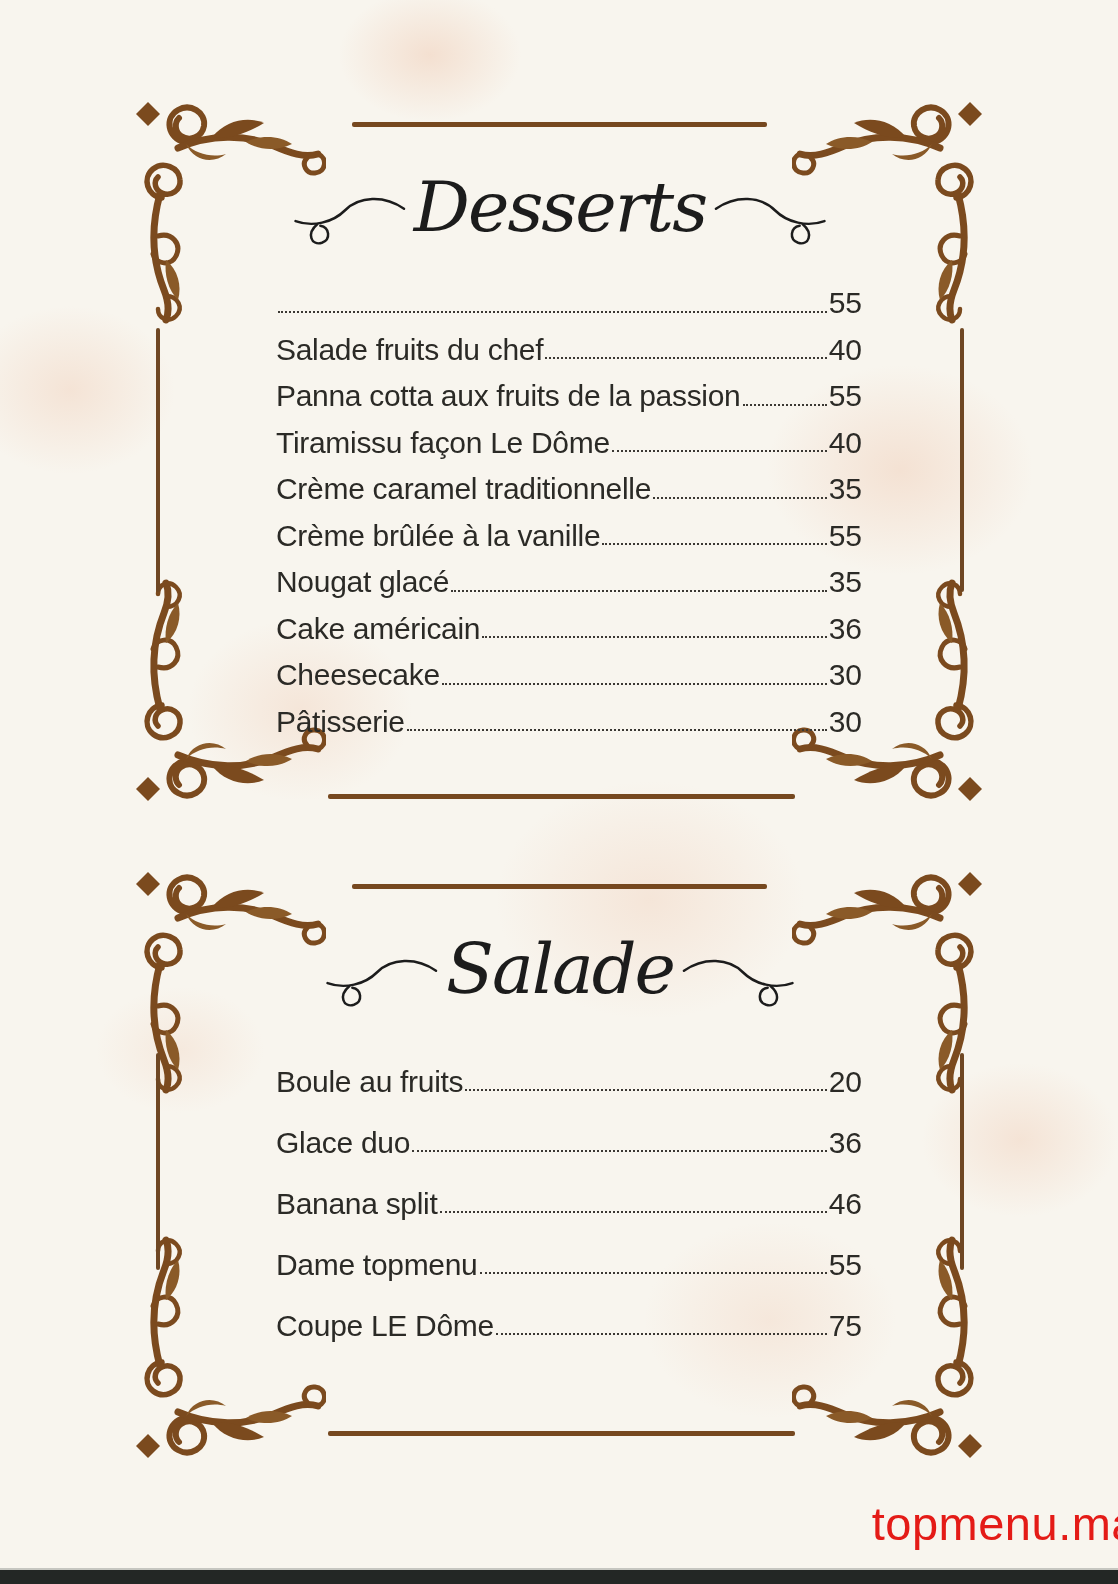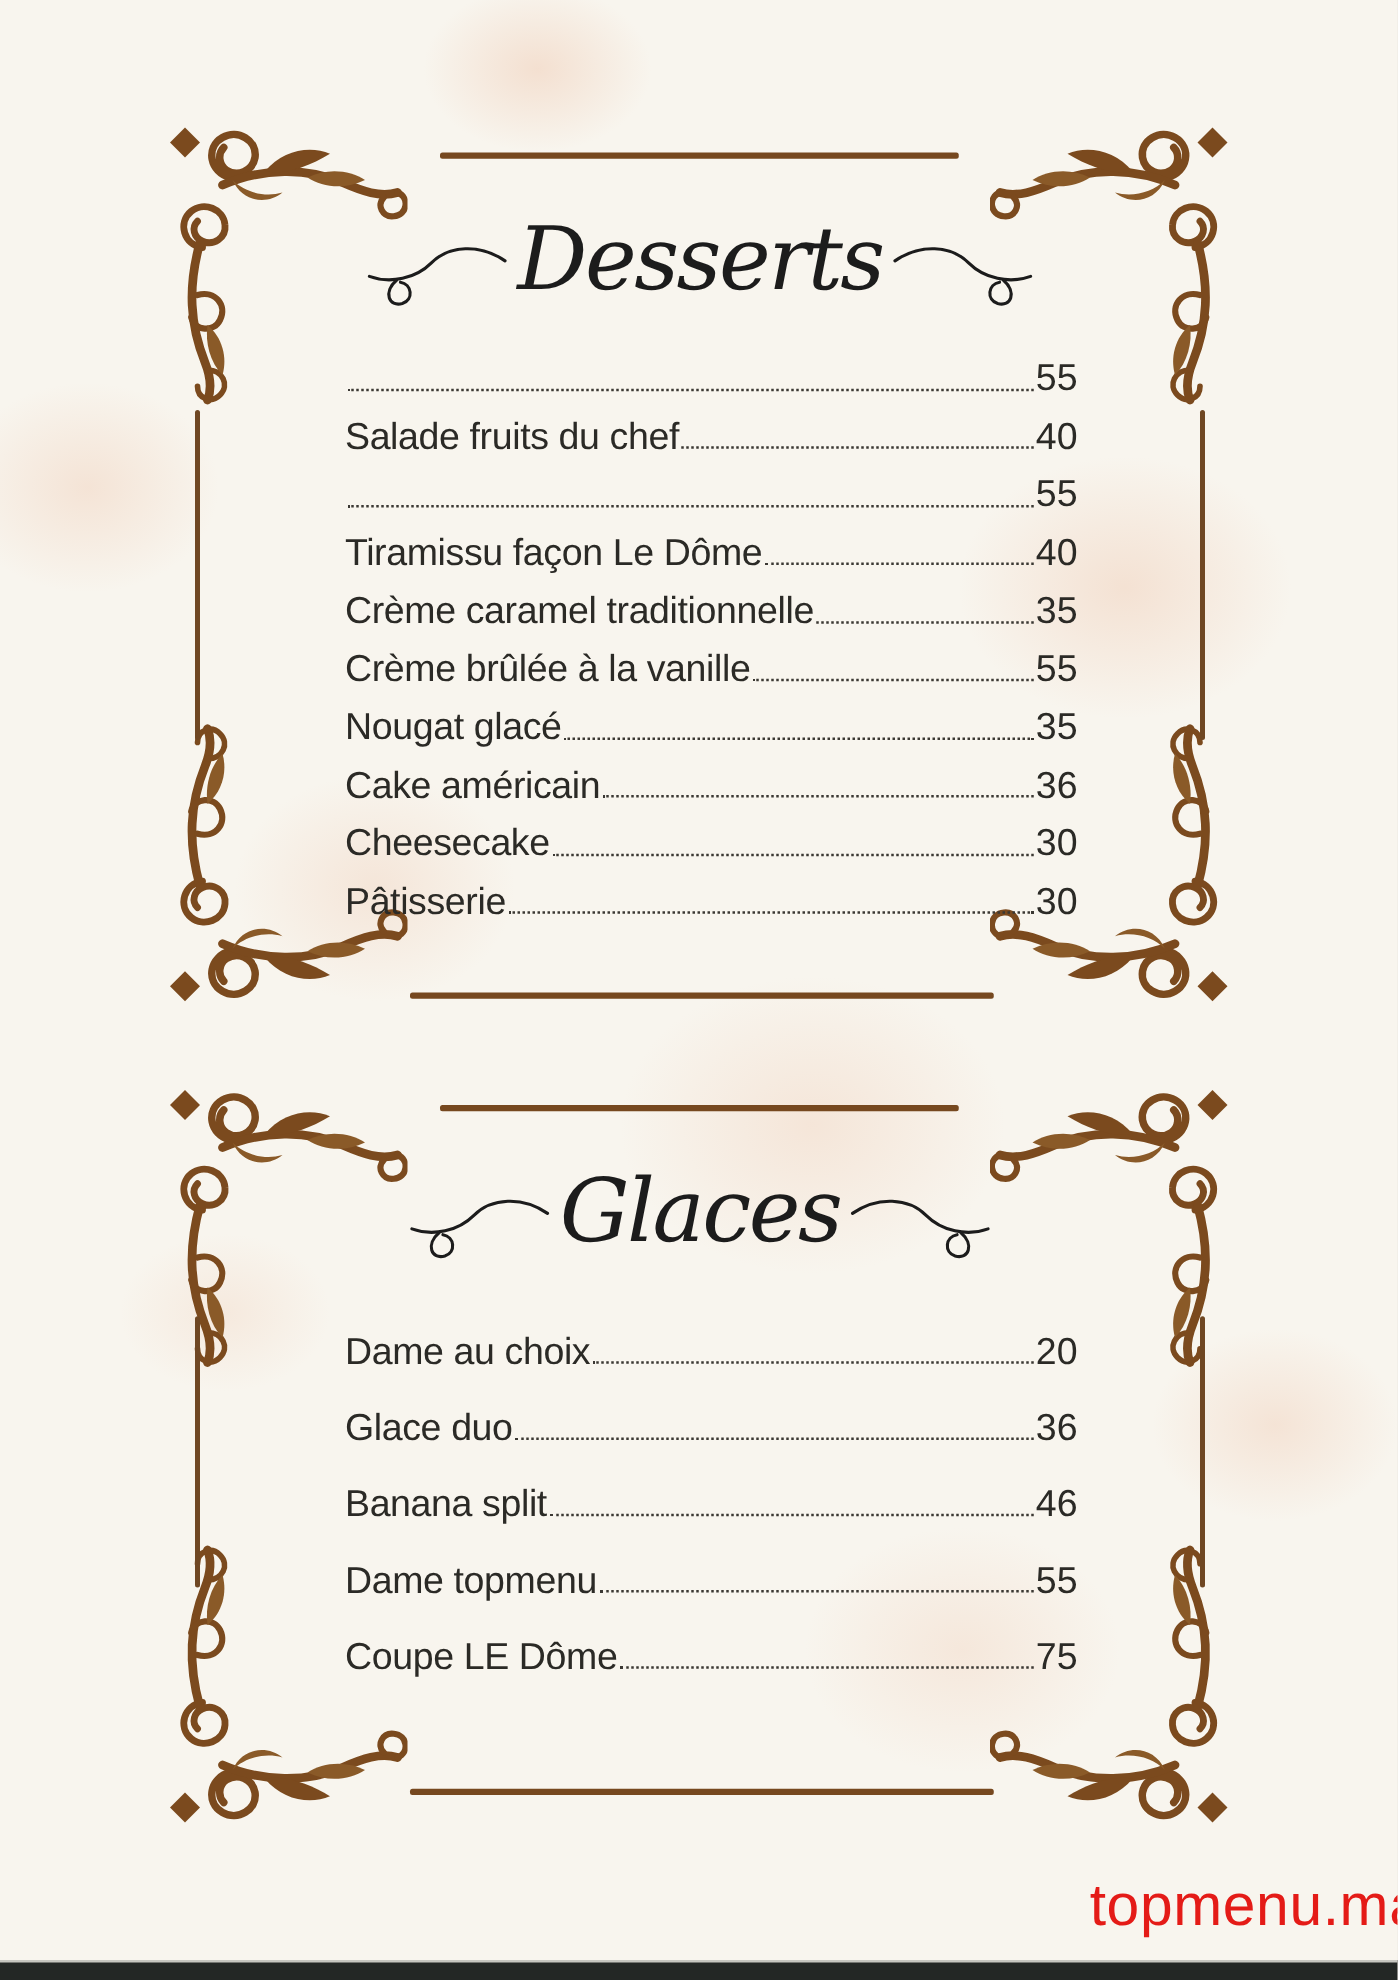--- a/index.html
+++ b/index.html
@@ -110,20 +110,21 @@
     <div class="menu-row">
       <span class="leader"></span>
       <span class="item-price">55</span>
     </div>
     <div class="menu-row">
       <span class="item-name">Salade fruits du chef</span>
       <span class="leader"></span>
       <span class="item-price">40</span>
     </div>
     <div class="menu-row">
+      <span class="item-name">Panna cotta aux fruits de la passion</span>
       <span class="leader"></span>
       <span class="item-price">55</span>
     </div>
     <div class="menu-row">
       <span class="item-name">Tiramissu façon Le Dôme</span>
       <span class="leader"></span>
       <span class="item-price">40</span>
     </div>
     <div class="menu-row">
       <span class="item-name">Crème caramel traditionnelle</span>
@@ -172,29 +173,29 @@
 
   <div class="rule" style="left:352px;top:884px;width:415px"></div>
   <div class="sideline" style="left:156px;top:1053px;height:217px"></div>
   <div class="sideline" style="left:960px;top:1053px;height:217px"></div>
   <div class="rule" style="left:328px;top:1431px;width:467px"></div>
 
   <div class="heading" style="top:910px">
     <svg class="swash">
         <use href="#swash-curl"></use>
       </svg>
-    <span class="script">Glaces</span>
+    <span class="script">Salade</span>
     <svg class="swash right">
         <use href="#swash-curl"></use>
       </svg>
   </div>
 
   <div class="menu-list list-glaces" style="top:1036px">
     <div class="menu-row">
-      <span class="item-name">Dame au choix</span>
+      <span class="item-name">Boule au fruits</span>
       <span class="leader"></span>
       <span class="item-price">20</span>
     </div>
     <div class="menu-row">
       <span class="item-name">Glace duo</span>
       <span class="leader"></span>
       <span class="item-price">36</span>
     </div>
     <div class="menu-row">
       <span class="item-name">Banana split</span>

